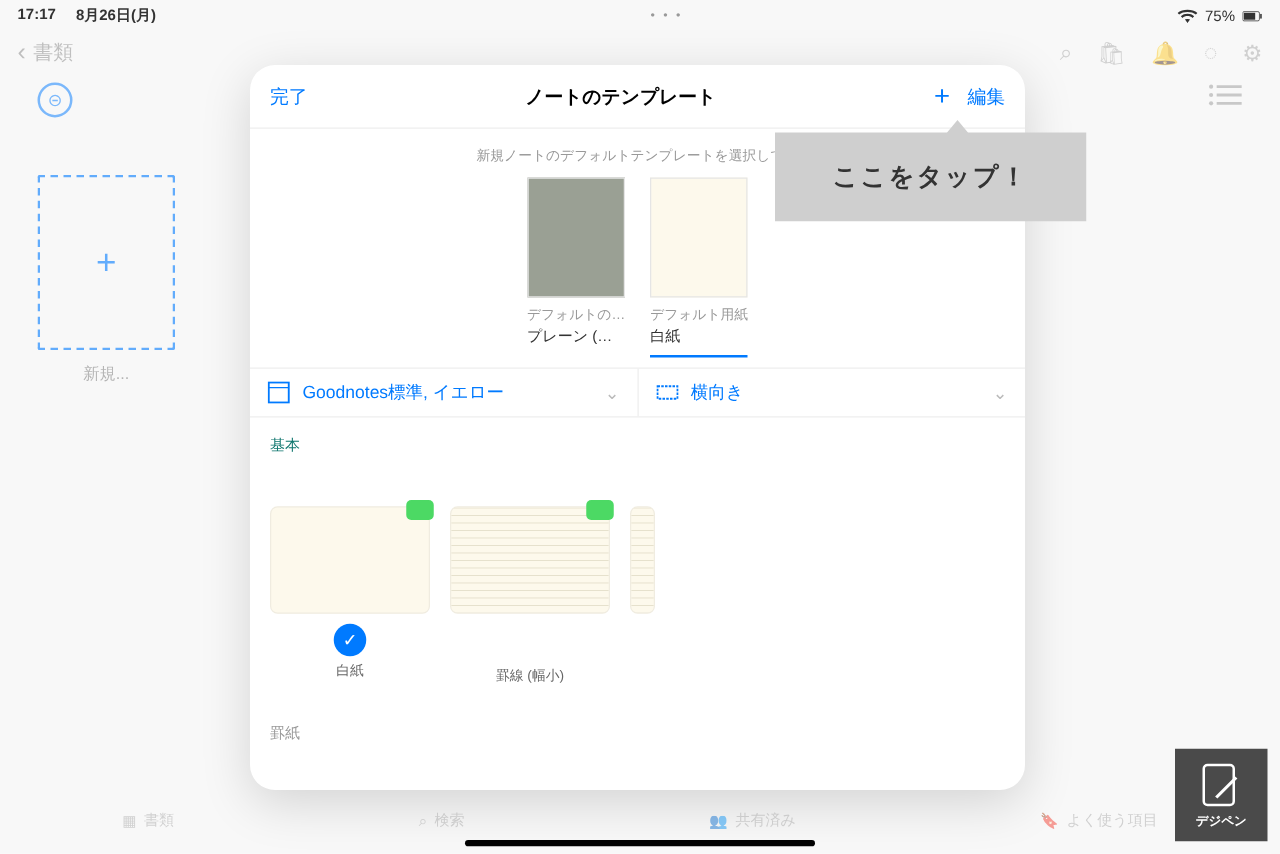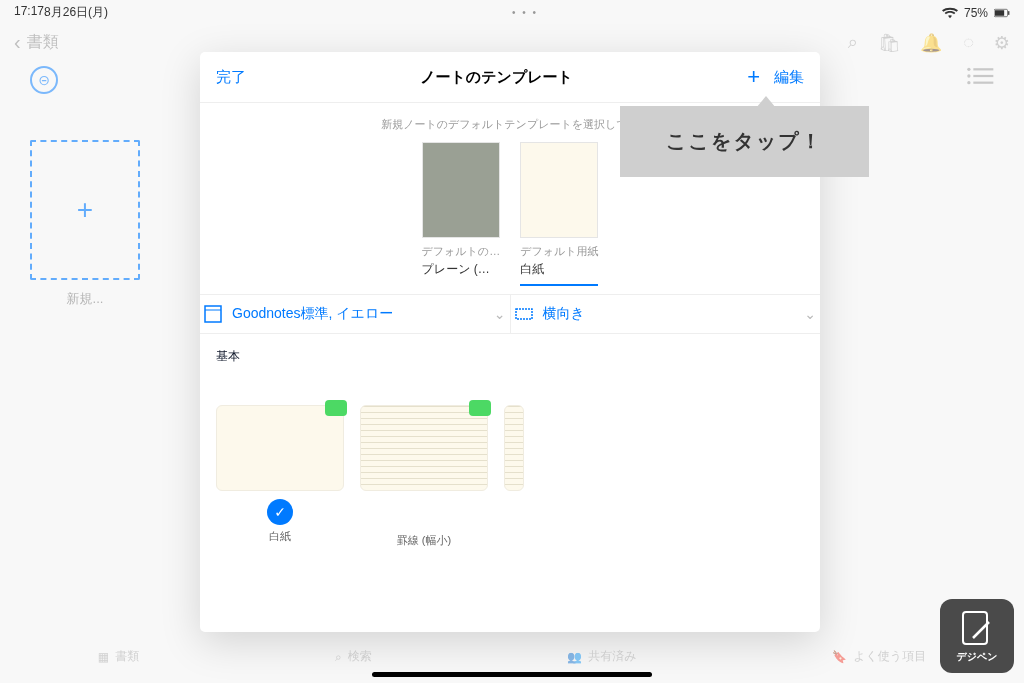--- a/index.html
+++ b/index.html
@@ -7,21 +7,21 @@
   font-family: -apple-system, "Hiragino Sans", sans-serif;
   width: 1024px; height: 683px;
   background: #f8f8f8;
   position: relative;
   overflow: hidden;
 }
 .status-bar {
   display: flex; justify-content: space-between; align-items: center;
   padding: 4px 14px; font-size: 12px; color: #333;
 }
-.status-left { display: flex; gap: 0; }
+.status-left { display: flex; gap: 16px; font-weight: bold; }
 .status-right { display: flex; align-items: center; gap: 6px; }
 .dots { text-align: center; flex: 1; color: #999; letter-spacing: 2px; font-size: 10px; }
 .wifi-icon, .battery-icon { width: 16px; height: 12px; }
 
 .header {
   display: flex; align-items: center; padding: 6px 14px;
   color: #888; opacity: 0.5;
 }
 .back-chevron { font-size: 20px; color: #888; margin-right: 6px; }
 .header-title { font-size: 16px; flex: 1; }
@@ -42,21 +42,21 @@
   color: #007aff; font-size: 28px;
   border-radius: 2px;
 }
 .new-tile-label { color: #888; font-size: 13px; margin-top: 10px; }
 
 .modal {
   position: absolute;
   left: 200px; top: 52px;
   width: 620px; height: 580px;
   background: #fff;
-  border-radius: 5px;
+  border-radius: 20px;
   box-shadow: 0 10px 40px rgba(0,0,0,0.15);
   display: flex; flex-direction: column;
   overflow: hidden;
 }
 .modal-header {
   display: flex; align-items: center; justify-content: space-between;
   padding: 12px 16px; border-bottom: 1px solid #eee;
 }
 .modal-done { color: #007aff; font-size: 15px; }
 .modal-title { font-weight: 600; font-size: 15px; }
@@ -72,28 +72,28 @@
 .preview-thumb { width: 78px; height: 96px; margin-bottom: 6px; border: 1px solid #e5e5e5; }
 .thumb-plain { background: #9aa094; }
 .thumb-blank { background: #fdf9ec; }
 .preview-sub { color: #333; font-size: 12px; margin-top: 2px; }
 .selected-underline { border-bottom: 2px solid #007aff; padding-bottom: 6px; }
 
 .option-row {
   display: flex; border-top: 1px solid #eee; border-bottom: 1px solid #eee;
 }
 .option-cell {
-  flex: 1; display: flex; align-items: center; padding: 10px 4px;
+  flex: 1; display: flex; align-items: center; padding: 10px 14px;
   color: #007aff; font-size: 14px; gap: 10px;
 }
 .option-cell:first-child { border-right: 1px solid #eee; }
 .option-chevron { margin-left: auto; color: #bbb; font-size: 14px; }
 .opt-icon { width: 18px; height: 18px; }
 
-.section-label { font-size: 12px; color: #0f172a; padding: 14px 16px 0; }
+.section-label { font-size: 12px; color: #0f766e; padding: 14px 16px 0; }
 
 .template-grid {
   display: flex; gap: 16px; padding: 40px 16px 10px; overflow-x: hidden;
 }
 .template-item { text-align: center; font-size: 11px; color: #666; position: relative; }
 .template-thumb {
   width: 128px; height: 86px; background: #fdf9ec;
   border-radius: 6px; position: relative; margin-bottom: 8px;
   border: 1px solid #f0ece0;
 }
@@ -136,21 +136,21 @@
   content: ""; position: absolute; top: -10px; left: 136px;
   border-left: 10px solid transparent;
   border-right: 10px solid transparent;
   border-bottom: 12px solid #cfcfcf;
 }
 
 .watermark {
   position: absolute; right: 10px; bottom: 10px;
   width: 74px; height: 74px; background: #4a4a4a;
   display: flex; flex-direction: column; align-items: center; justify-content: center;
-  color: #fff; font-size: 10px; border-radius: 12px;
+  color: #fff; font-size: 10px;
 }
 .watermark svg { width: 40px; height: 40px; }
 .watermark-label { margin-top: 2px; font-weight: 600; }
 </style>
 </head>
 <body>
 
 <div class="status-bar">
   <div class="status-left">
     <span>17:17</span>
@@ -257,20 +257,21 @@
           <div class="badge"></div>
         </div>
       <div style="height:34px"></div>
       <div>罫線 (幅小)</div>
     </div>
     <div class="template-item">
       <div class="template-thumb lines" style="width:20px"></div>
     </div>
   </div>
 
+  <div class="section-label2">罫紙</div>
 </div>
 
 <div class="callout">
   <span>ここをタップ！</span>
 </div>
 
 <div class="bottom-tabs">
   <div class="tab-item">
     <span>▦</span>
     <span>書類</span>

